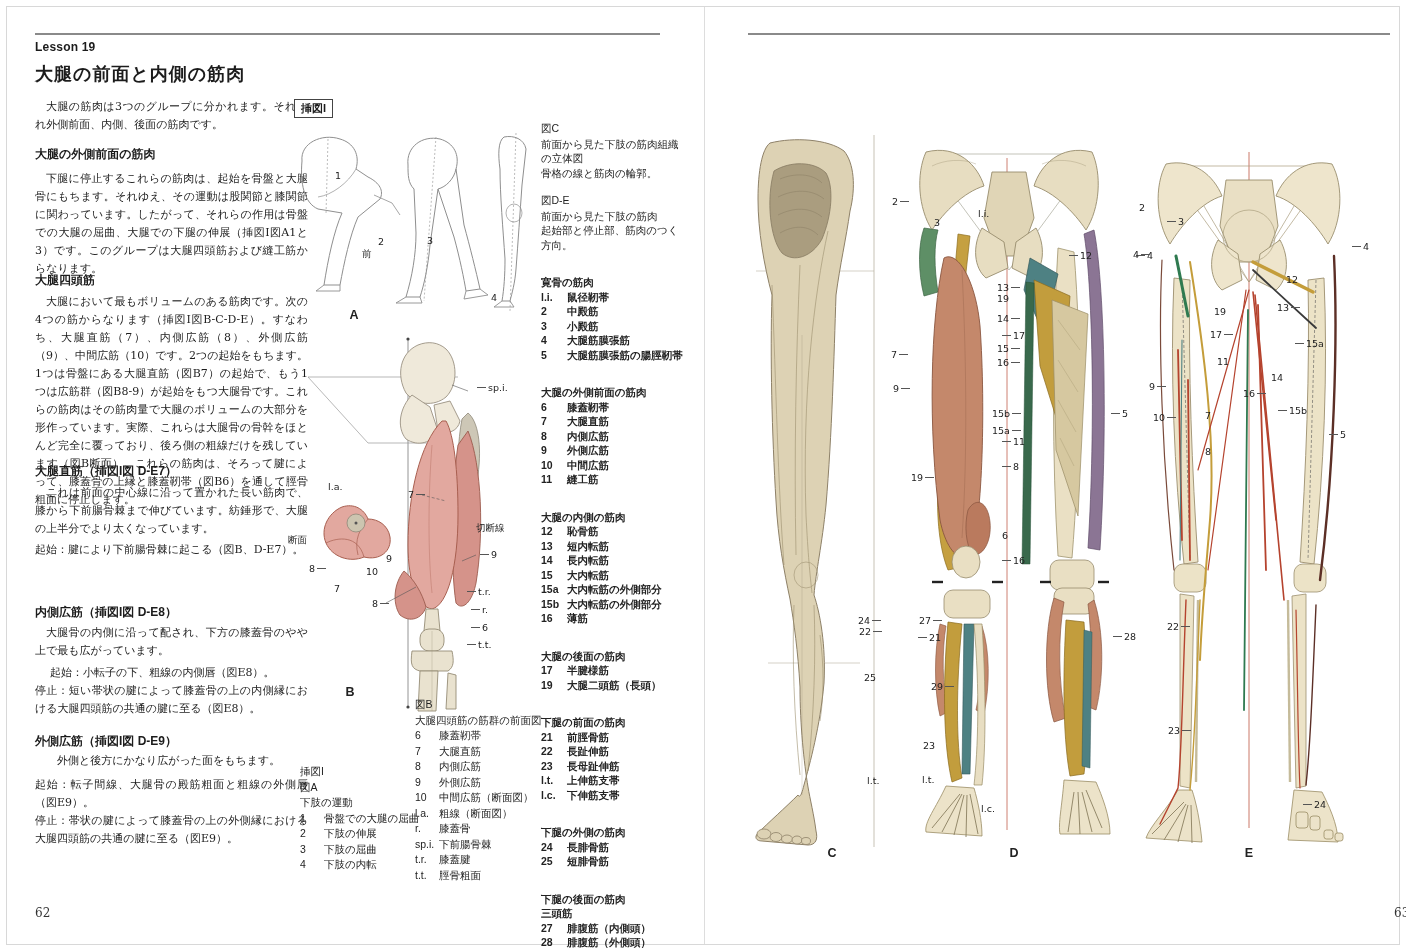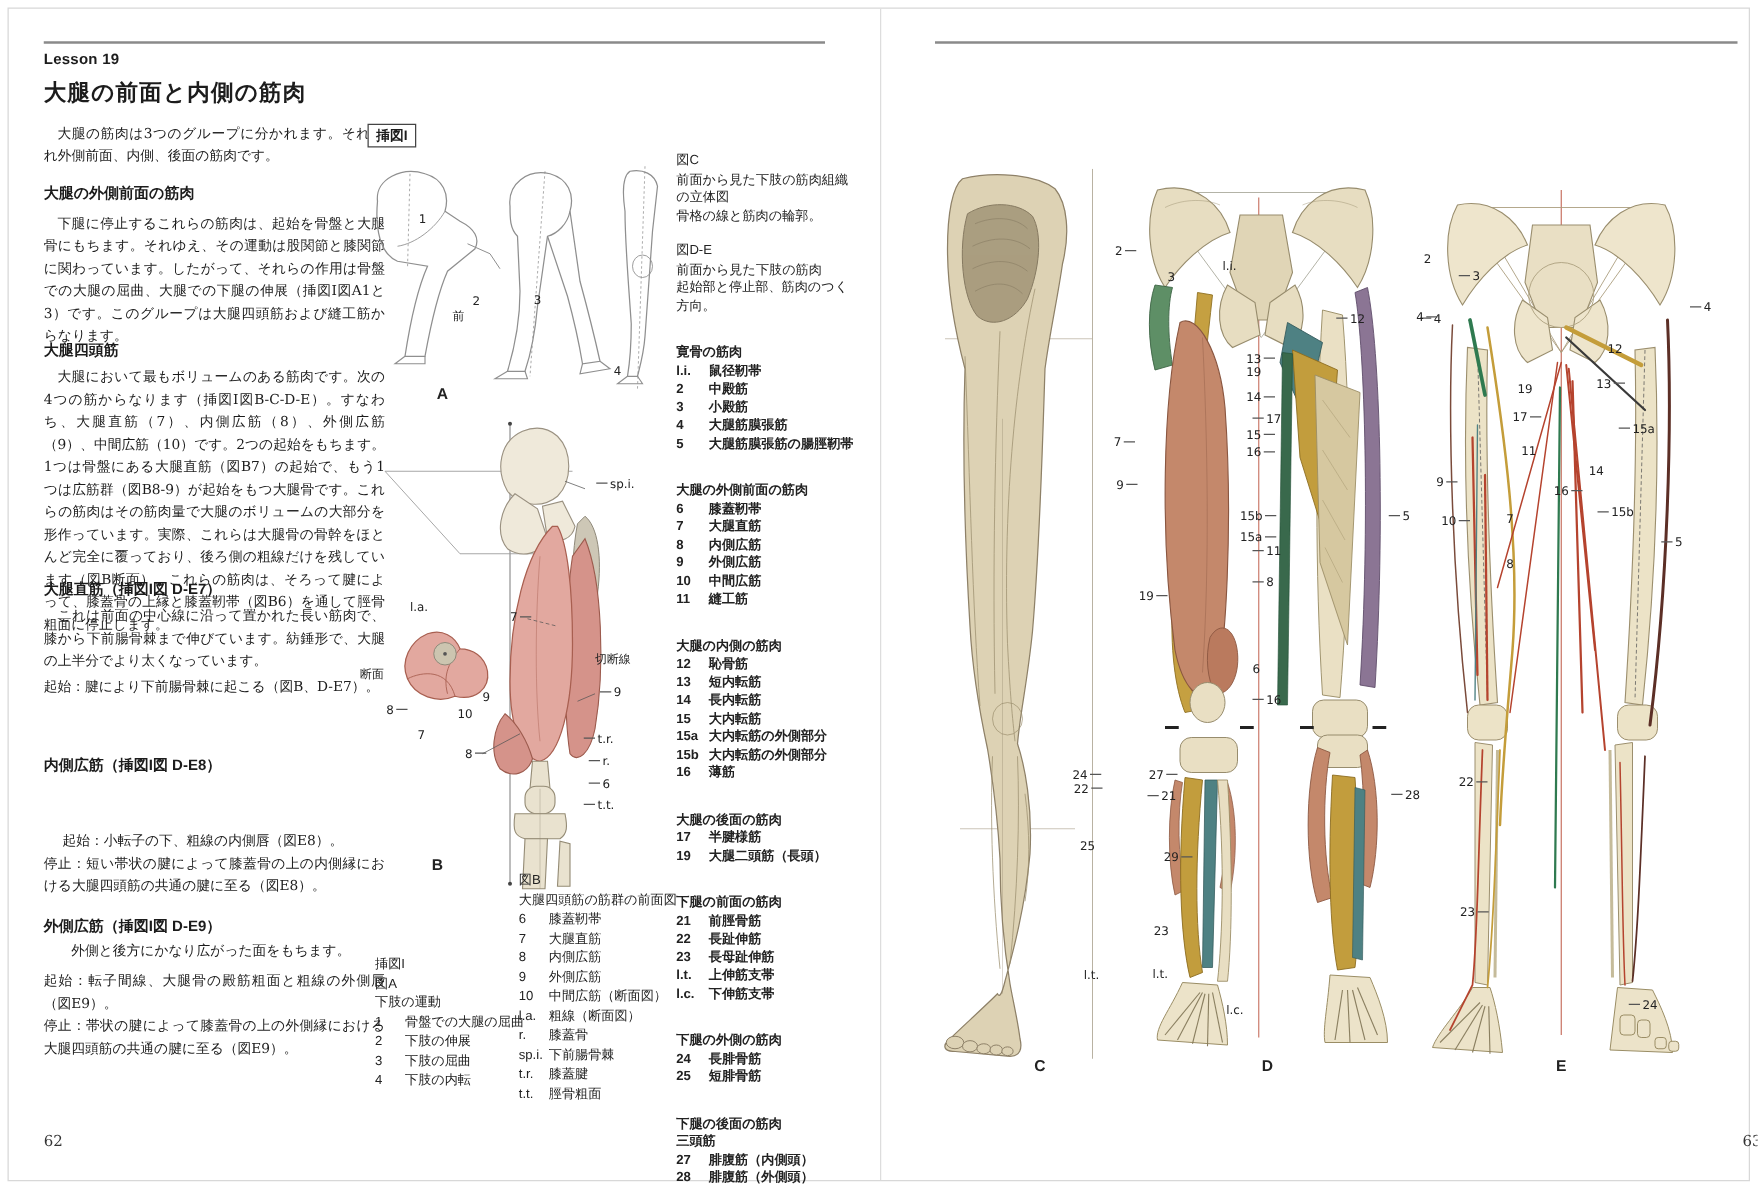--- a/index.html
+++ b/index.html
@@ -54,20 +54,21 @@
   <p class="abs col body-p" style="left:35px;top:170px;">下腿に停止するこれらの筋肉は、起始を骨盤と大腿骨にもちます。それゆえ、その運動は股関節と膝関節に関わっています。したがって、それらの作用は骨盤での大腿の屈曲、大腿での下腿の伸展（挿図I図A1と3）です。このグループは大腿四頭筋および縫工筋からなります。</p>
 
   <h2 class="abs subhead" style="left:35px;top:272px;">大腿四頭筋</h2>
   <p class="abs col body-p" style="left:35px;top:293px;">大腿において最もボリュームのある筋肉です。次の4つの筋からなります（挿図I図B-C-D-E）。すなわち、大腿直筋（7）、内側広筋（8）、外側広筋（9）、中間広筋（10）です。2つの起始をもちます。1つは骨盤にある大腿直筋（図B7）の起始で、もう1つは広筋群（図B8-9）が起始をもつ大腿骨です。これらの筋肉はその筋肉量で大腿のボリュームの大部分を形作っています。実際、これらは大腿骨の骨幹をほとんど完全に覆っており、後ろ側の粗線だけを残しています（図B断面）。これらの筋肉は、そろって腱によって、膝蓋骨の上縁と膝蓋靭帯（図B6）を通して脛骨粗面に停止します。</p>
 
   <h2 class="abs subhead" style="left:35px;top:463px;">大腿直筋（挿図I図 D-E7）</h2>
   <p class="abs col body-p" style="left:35px;top:484px;">これは前面の中心線に沿って置かれた長い筋肉で、膝から下前腸骨棘まで伸びています。紡錘形で、大腿の上半分でより太くなっています。</p>
   <p class="abs col oi" style="left:35px;top:541px;">起始：腱により下前腸骨棘に起こる（図B、D-E7）。</p>
 
   <h2 class="abs subhead" style="left:35px;top:604px;">内側広筋（挿図I図 D-E8）</h2>
+  <p class="abs col body-p" style="left:35px;top:624px;">大腿骨の内側に沿って配され、下方の膝蓋骨のやや上で最も広がっています。</p>
   <p class="abs col oi" style="left:50px;top:664px;">起始：小転子の下、粗線の内側唇（図E8）。</p>
   <p class="abs col oi" style="left:35px;top:682px;">停止：短い帯状の腱によって膝蓋骨の上の内側縁における大腿四頭筋の共通の腱に至る（図E8）。</p>
 
   <h2 class="abs subhead" style="left:35px;top:733px;">外側広筋（挿図I図 D-E9）</h2>
   <p class="abs col body-p" style="left:46px;top:752px;">外側と後方にかなり広がった面をもちます。</p>
   <p class="abs col oi" style="left:35px;top:776px;">起始：転子間線、大腿骨の殿筋粗面と粗線の外側唇（図E9）。</p>
   <p class="abs col oi" style="left:35px;top:812px;">停止：帯状の腱によって膝蓋骨の上の外側縁における大腿四頭筋の共通の腱に至る（図E9）。</p>
 
   <div class="abs pagenum" style="left:35px;top:906px;">62</div>
 

